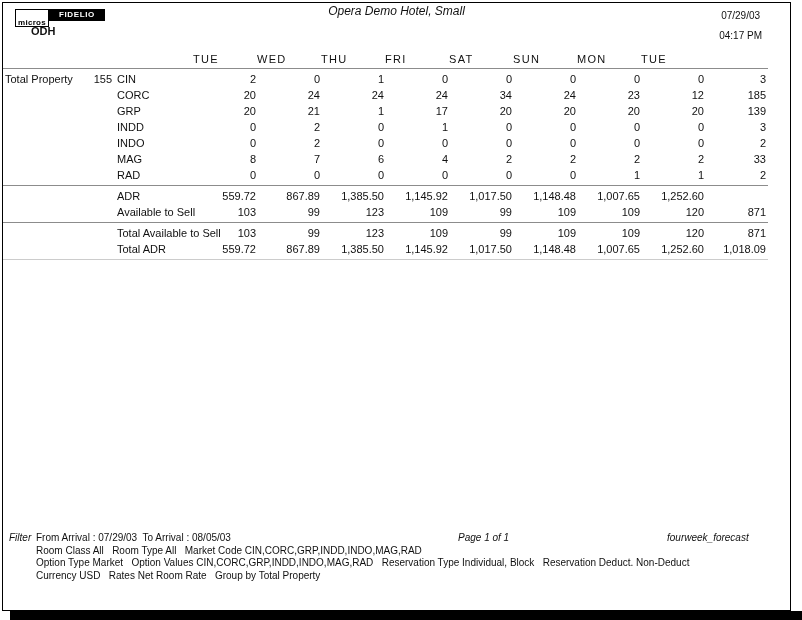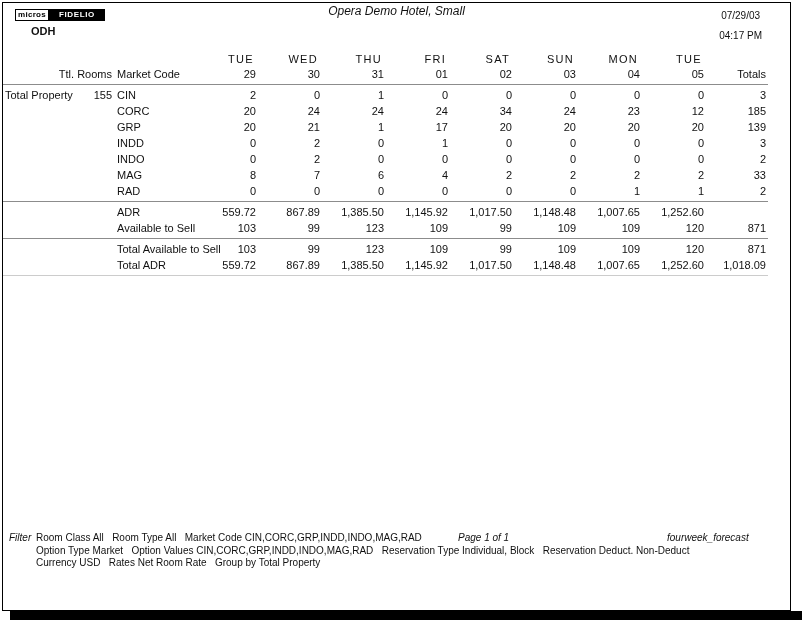--- a/index.html
+++ b/index.html
@@ -2,36 +2,36 @@
 <html><head>
 <meta charset="utf-8">
 <style>
   html,body{margin:0;padding:0;background:#ffffff;}
   body{width:802px;height:620px;position:relative;font-family:"Liberation Sans",sans-serif;color:#111;overflow:hidden;}
   .page{position:absolute;left:2px;top:2px;width:787px;height:607px;border:1px solid #000;background:#fff;}
   .bottom-shadow{position:absolute;left:10px;top:611px;width:792px;height:9px;background:#000;}
 
   
   .logo{position:absolute;left:12px;top:6px;display:inline-flex;align-items:stretch;height:12px;}
-  .logo .micros{border:1px solid #000;background:#fff;color:#000;font-size:8px;font-weight:bold;line-height:10px;padding:0 2px;letter-spacing:0.3px;}
+  .logo .micros{border:1px solid #000;background:#fff;color:#000;font-size:8px;font-weight:bold;line-height:10px;padding:8px 2px;letter-spacing:0.3px;}
   .logo .fidelio{background:#000;color:#fff;font-size:8px;font-weight:bold;line-height:12px;padding:0 10px;letter-spacing:0.6px;text-align:right;}
   .prop-code{position:absolute;left:28px;top:22px;font-size:11px;font-weight:bold;}
   .title-block{position:absolute;left:0;top:1px;width:100%;text-align:center;}
   .hotel-name{font-size:12px;font-style:italic;}
   .report-title{font-size:13px;font-style:italic;font-weight:bold;margin-top:7px;}
   .datetime{position:absolute;right:28px;top:7px;text-align:center;font-size:10px;}
   .datetime .time{margin-top:9px;}
 
   
   .report-table{position:absolute;left:0px;top:49px;width:765px;font-size:11px;}
   .t-row{display:grid;grid-template-columns:46px 64px 80px 64px 64px 64px 64px 64px 64px 64px 64px 62px;height:16px;line-height:16px;}
   .t-row.hdr1{height:14px;line-height:14px;}
   .t-cell{white-space:nowrap;overflow:visible;}
   .t-cell.num{text-align:right;padding-right:1px;}
-  .t-cell.dayname{text-align:right;padding-right:3px;letter-spacing:1.3px;}
+  .t-cell.dayname{padding-right:3px;letter-spacing:1.3px;}
   .t-cell.lbl{padding-left:4px;}
   .t-cell.grp{padding-left:2px;}
   .t-head{border-bottom:1px solid #8c8c8c;padding-bottom:2px;}
   .sec-market{border-bottom:1px solid #8c8c8c;padding:2px 0 2px 0;}
   .sec-summary{border-bottom:1px solid #8c8c8c;padding:2px 0 2px 0;}
   .sec-total{border-bottom:1px solid #cccccc;padding:2px 0 2px 0;}
 
   
   .footer{position:absolute;left:0;top:527px;width:100%;font-size:10px;}
   .filter-label{position:absolute;left:6px;top:2px;font-style:italic;}
@@ -69,34 +69,20 @@
           <div class="t-cell dayname">TUE</div>
           <div class="t-cell dayname">WED</div>
           <div class="t-cell dayname">THU</div>
           <div class="t-cell dayname">FRI</div>
           <div class="t-cell dayname">SAT</div>
           <div class="t-cell dayname">SUN</div>
           <div class="t-cell dayname">MON</div>
           <div class="t-cell dayname">TUE</div>
           <div class="t-cell"></div>
         </div>
-        <div class="t-row">
-          <div class="t-cell"></div>
-          <div class="t-cell num">Ttl. Rooms</div>
-          <div class="t-cell lbl">Market Code</div>
-          <div class="t-cell num">29</div>
-          <div class="t-cell num">30</div>
-          <div class="t-cell num">31</div>
-          <div class="t-cell num">01</div>
-          <div class="t-cell num">02</div>
-          <div class="t-cell num">03</div>
-          <div class="t-cell num">04</div>
-          <div class="t-cell num">05</div>
-          <div class="t-cell num">Totals</div>
-        </div>
       </div>
       <div class="sec-market">
         <div class="t-row">
           <div class="t-cell grp">Total Property</div>
           <div class="t-cell num">155</div>
           <div class="t-cell lbl">CIN</div>
           <div class="t-cell num">2</div>
           <div class="t-cell num">0</div>
           <div class="t-cell num">1</div>
           <div class="t-cell num">0</div>
@@ -249,20 +235,21 @@
           <div class="t-cell num">1,007.65</div>
           <div class="t-cell num">1,252.60</div>
           <div class="t-cell num">1,018.09</div>
         </div>
       </div>
     </div>
 
   <div class="footer">
     <div class="filter-label">Filter</div>
     <div class="filter-lines" id="filter-lines">
+        <div class="filter-line">From Arrival : 07/29/03  To Arrival : 08/05/03</div>
         <div class="filter-line">Room Class All   Room Type All   Market Code CIN,CORC,GRP,INDD,INDO,MAG,RAD</div>
         <div class="filter-line">Option Type Market   Option Values CIN,CORC,GRP,INDD,INDO,MAG,RAD   Reservation Type Individual, Block   Reservation Deduct. Non-Deduct</div>
         <div class="filter-line">Currency USD   Rates Net Room Rate   Group by Total Property</div>
       </div>
     <div class="page-info">Page 1 of 1</div>
     <div class="report-file">fourweek_forecast</div>
   </div>
 
 </div>
 <div class="bottom-shadow"></div>

